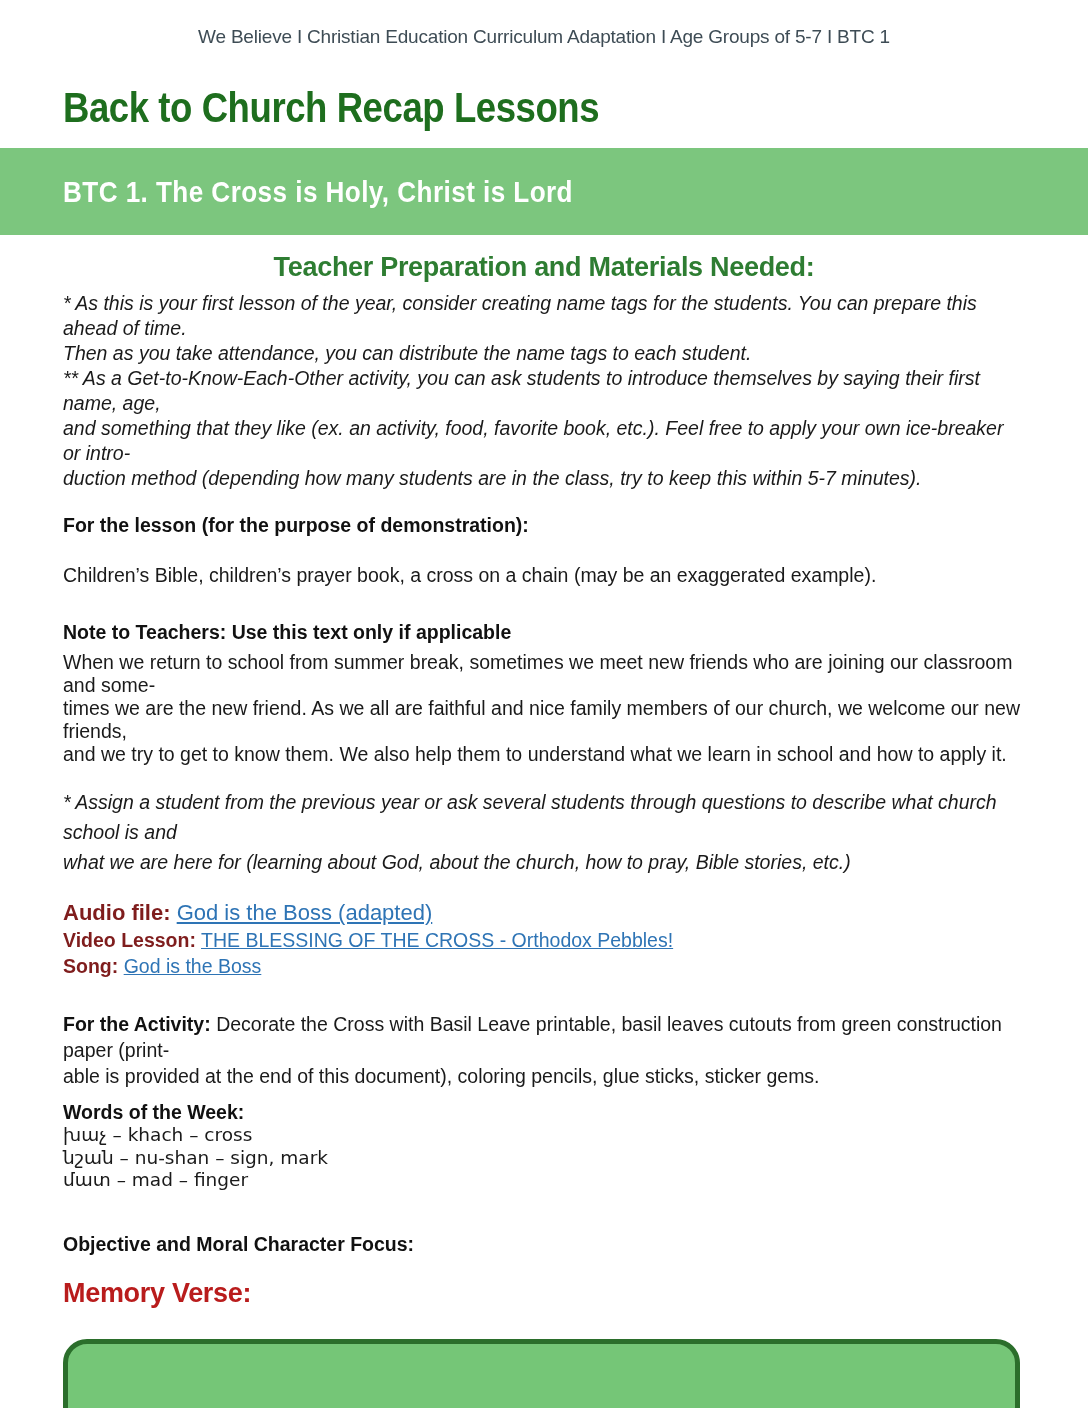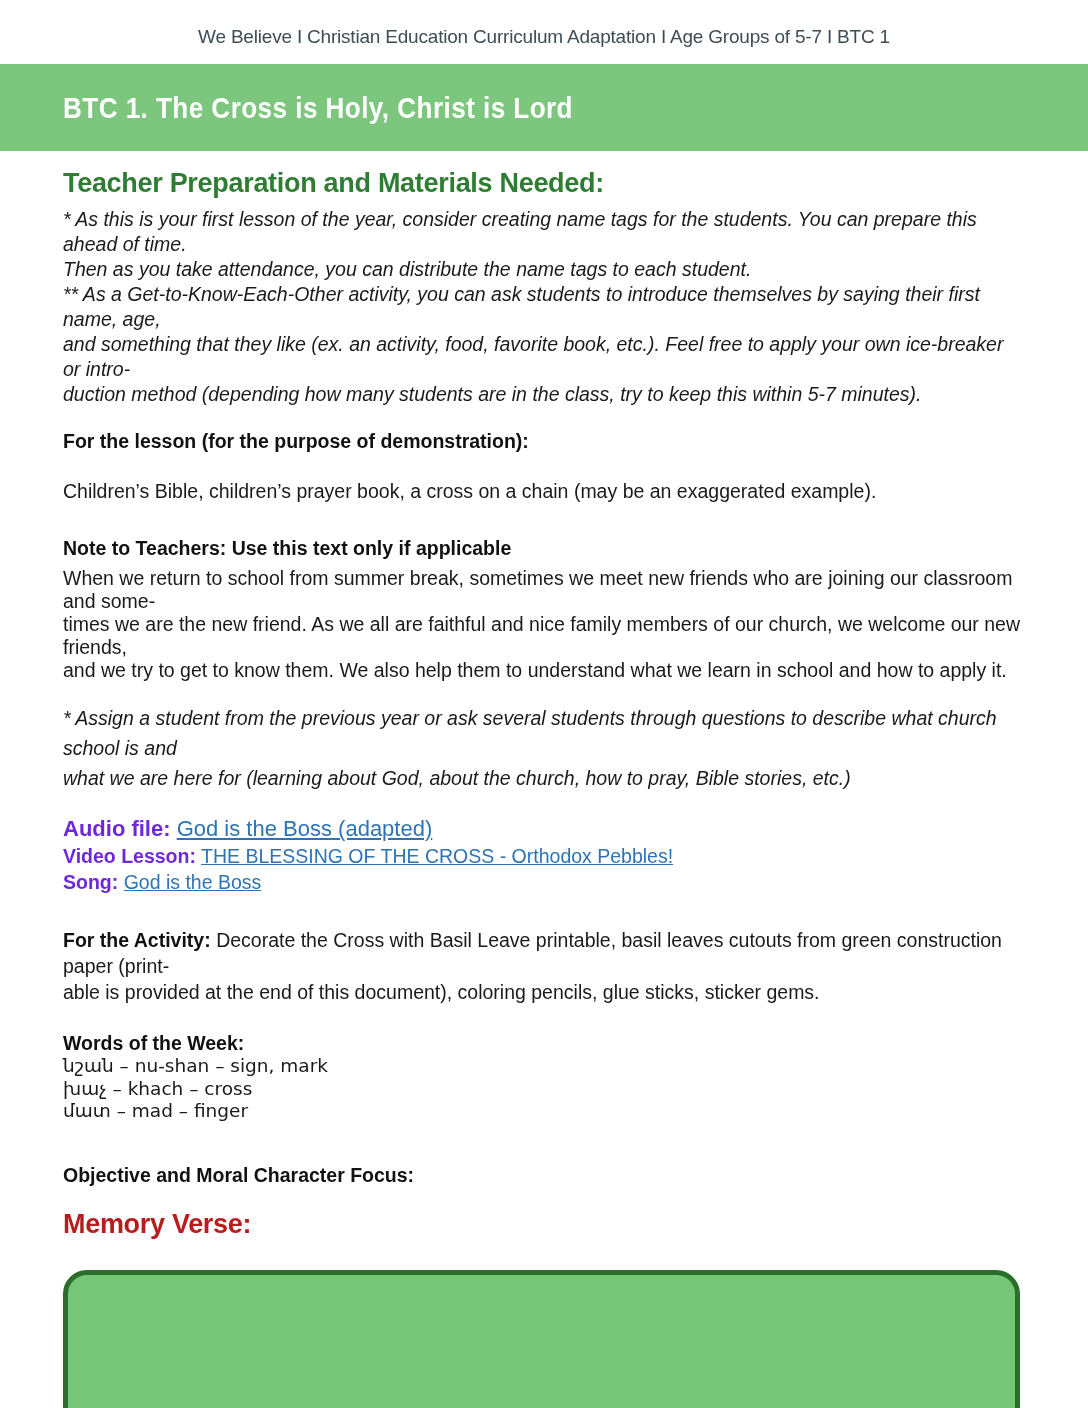--- a/index.html
+++ b/index.html
@@ -49,20 +49,21 @@
     font-weight: bold;
     letter-spacing: 0.5px;
   }
   .content { padding: 0 63px; }
   .section-heading {
     margin-top: 17px;
     font-size: 27px;
     font-weight: bold;
     color: #2e7d32;
     letter-spacing: -0.3px;
+    text-align: center;
   }
   .italic-block {
     margin-top: 8px;
     font-style: italic;
     font-size: 19.5px;
     line-height: 25px;
     white-space: pre-line;
     color: #1a1a1a;
   }
   .bold-label {
@@ -77,28 +78,28 @@
     color: #1a1a1a;
   }
   .mt-lesson { margin-top: 23px; }
   .mt-lesson-text { margin-top: 27px; }
   .mt-note { margin-top: 34px; }
   .mt-note-text { margin-top: 7px; }
   .mt-assign { margin-top: 21px; line-height: 30px; }
   .media-block { margin-top: 22px; }
   .media-line { font-size: 19.5px; line-height: 26px; }
   .media-line.audio { font-size: 22px; line-height: 28px; }
-  .media-line .lbl { font-weight: bold; color: #6d28d9; }
+  .media-line .lbl { font-weight: bold; color: #7f1d1d; }
   .doc-link {
     color: #2e74b5;
     text-decoration: underline;
     cursor: pointer;
   }
   .mt-activity { margin-top: 32px; line-height: 26px; }
-  .mt-words { margin-top: 27px; }
+  .mt-words { margin-top: 12px; }
   .word-line {
     font-family: "DejaVu Sans", "Liberation Sans", sans-serif;
     font-size: 18.5px;
     line-height: 22.5px;
     color: #1a1a1a;
   }
   .mt-objective { margin-top: 41px; }
   .memory-heading {
     margin-top: 22px;
     font-size: 27px;
@@ -117,20 +118,21 @@
     box-shadow: 0 2px 0 rgba(30,80,30,0.35);
   }
 </style>
 </head>
 <body>
 
 <div class="page">
 
   <div class="doc-header">We Believe I Christian Education Curriculum Adaptation I Age Groups of 5-7 I BTC 1</div>
 
+  <h1 class="doc-title"><span class="squeeze">Back to Church Recap Lessons</span></h1>
 
   <div class="banner">
     <span class="banner-text squeeze">BTC 1. The Cross is Holy, Christ is Lord</span>
   </div>
 
   <div class="content">
 
     <h2 class="section-heading">Teacher Preparation and Materials Needed:</h2>
 
     <p class="italic-block">* As this is your first lesson of the year, consider creating name tags for the students. You can prepare this ahead of time.
@@ -163,22 +165,22 @@
         <span class="lbl">Song:</span>
         <a class="doc-link">God is the Boss</a>
       </p>
     </div>
 
     <p class="body-text mt-activity"><span class="bold-label">For the Activity:</span> <span>Decorate the Cross with Basil Leave printable, basil leaves cutouts from green construction paper (print-
 able is provided at the end of this document), coloring pencils, glue sticks, sticker gems.</span></p>
 
     <div class="mt-words">
       <p class="bold-label">Words of the Week:</p>
+      <p class="word-line">խաչ – khach – cross</p>
       <p class="word-line">նշան – nu-shan – sign, mark</p>
-      <p class="word-line">խաչ – khach – cross</p>
       <p class="word-line">մատ – mad – finger</p>
     </div>
 
     <p class="bold-label mt-objective">Objective and Moral Character Focus:</p>
 
     <h2 class="memory-heading">Memory Verse:</h2>
 
     <div class="memory-box">
       
     </div>

